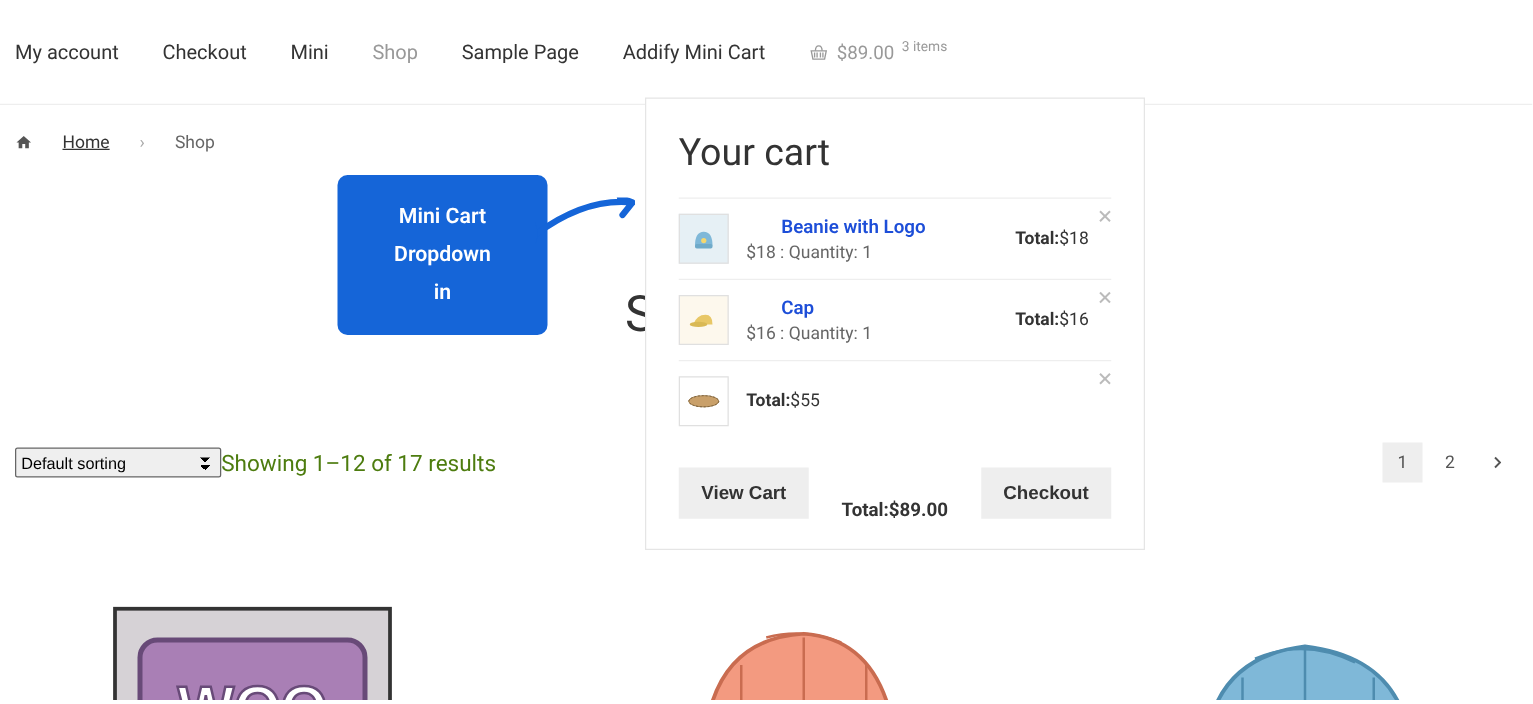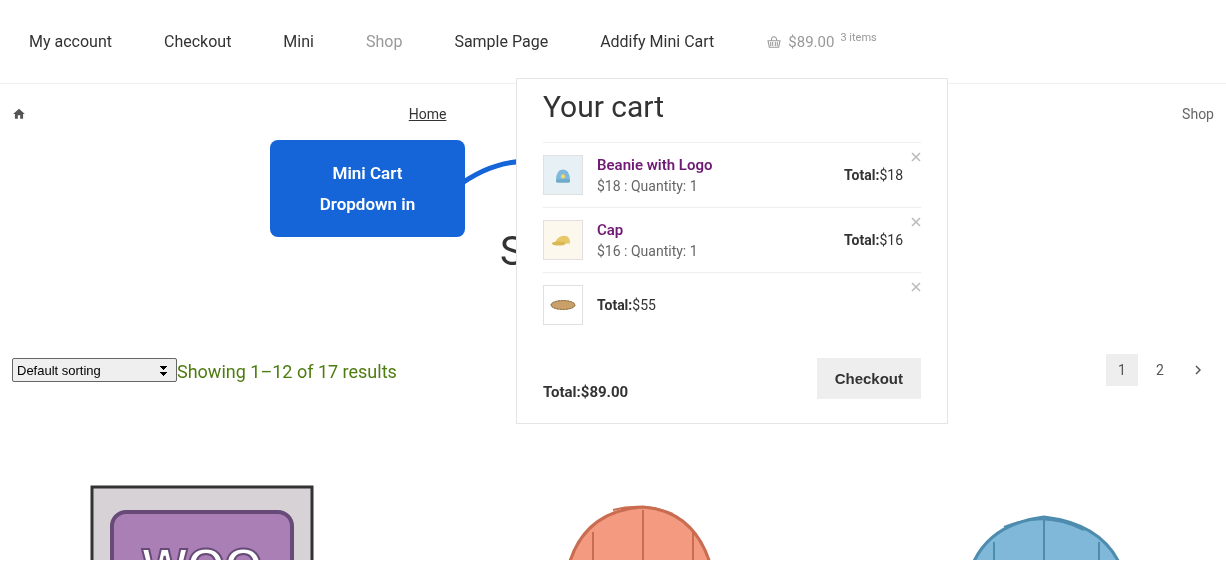--- a/index.html
+++ b/index.html
@@ -1,48 +1,48 @@
 <!DOCTYPE html>
 <html><head>
 <meta charset="utf-8">
 <style>
   * { box-sizing: border-box; margin: 0; padding: 0; }
   body { font-family: -apple-system, BlinkMacSystemFont, "Segoe UI", Roboto, Arial, sans-serif; color: #333; background: #fff; width: 1226px; }
-  a { text-decoration: none; color: inherit; margin-left: 17px; }
+  a { text-decoration: none; color: inherit; }
 
   
   .nav { display: flex; align-items: center; gap: 35px; padding: 32px 12px 32px 12px; border-bottom: 1px solid #eee; position: relative; }
   .nav-link { color: #333; font-size: 16px; }
   .nav-link.current { color: #999; }
   .cart-summary { display: inline-flex; align-items: center; gap: 6px; color: #999; font-size: 15px; }
   .cart-summary .count { font-size: 11px; color: #999; position: relative; top: -4px; }
   .basket-icon { width: 16px; height: 14px; }
 
   
-  .breadcrumb { display: flex; align-items: center; gap: 8px; padding: 22px 12px; color: #666; font-size: 14px; justify-content: space-between; }
+  .breadcrumb { display: flex; align-items: center; gap: 24px; padding: 22px 12px; color: #666; font-size: 14px; }
   .breadcrumb .home-link { text-decoration: underline; color: #333; }
   .breadcrumb .sep { color: #aaa; }
   .breadcrumb .home-icon { color: #444; }
 
   
   .callout-wrap { position: absolute; left: 270px; top: 140px; z-index: 5; }
-  .callout { background: #1565d8; color: #fff; border-radius: 8px; padding: 18px 45px; text-align: center; font-weight: 600; font-size: 17px; line-height: 1.8; width: 195px; }
+  .callout { background: #1565d8; color: #fff; border-radius: 8px; padding: 18px 45px; text-align: center; font-weight: 600; font-size: 17px; line-height: 1.8; width: 168px; }
   .callout-pointer { position: absolute; right: -70px; top: 18px; }
 
   
   .shop-title-partial { position: absolute; left: 500px; top: 228px; font-size: 40px; color: #333; font-weight: 400; }
 
   
-  .mini-cart { position: absolute; left: 516px; top: 78px; width: 432px; background: #fff; border: 1px solid #e5e5e5; padding: 10px 26px 22px 26px; z-index: 10; }
+  .mini-cart { position: absolute; left: 516px; top: 78px; width: 400px; background: #fff; border: 1px solid #e5e5e5; padding: 26px 26px 22px 26px; z-index: 10; }
   .mini-cart h2 { font-size: 30px; font-weight: 400; color: #333; margin-bottom: 18px; }
   .cart-item { display: flex; align-items: center; gap: 14px; padding: 12px 0; border-bottom: 1px solid #eee; position: relative; }
   .cart-item:first-of-type { border-top: 1px solid #eee; }
   .cart-item .thumb { width: 40px; height: 40px; background: #e6f0f5; border: 1px solid #e0e0e0; display:flex; align-items:center; justify-content:center; font-size:20px; }
   .cart-item .info { flex: 1; }
-  .cart-item .name { font-weight: 600; color: #701a75; font-size: 15px; }
+  .cart-item .name { font-weight: 600; color: #1d4ed8; font-size: 15px; margin-left: 28px; }
   .cart-item .meta { color: #666; font-size: 14px; margin-top: 4px; }
   .cart-item .line-total { font-size: 14px; color: #333; white-space: nowrap; margin-right: 18px; }
   .cart-item .line-total b { font-weight: 700; }
   .cart-item .remove { position: absolute; top: 6px; right: 0; color: #bbb; font-size: 14px; cursor: pointer; background:none; border:none; }
   .cart-actions { display: flex; align-items: center; justify-content: space-between; margin-top: 18px; gap: 14px; }
   .cart-actions .btn { background: #eee; border: none; padding: 12px 18px; font-weight: 600; color: #333; cursor: pointer; font-size: 15px; }
   .cart-actions .total { font-weight: 700; color: #333; font-size: 15px; margin-top: 28px; }
 
   
   .toolbar { display: flex; align-items: center; justify-content: space-between; padding: 0 12px; margin-top: 210px; position: relative; z-index: 1; }
@@ -159,20 +159,21 @@
     <div class="line-total"><b>Total:</b><span>$55</span></div>
     <button class="remove">
       <svg width="10" height="10" viewBox="0 0 10 10" stroke="#bbb" stroke-width="1.6">
           <line x1="1" y1="1" x2="9" y2="9"></line>
           <line x1="9" y1="1" x2="1" y2="9"></line>
         </svg>
     </button>
   </div>
 
   <div class="cart-actions">
+    <button class="btn">View Cart</button>
     <span class="total"><span>Total:</span><span>$89.00</span></span>
     <button class="btn">Checkout</button>
   </div>
 </div>
 
 <div class="toolbar">
   <div class="toolbar-left">
     <select class="sort-select">
       <option>Default sorting</option>
     </select>

